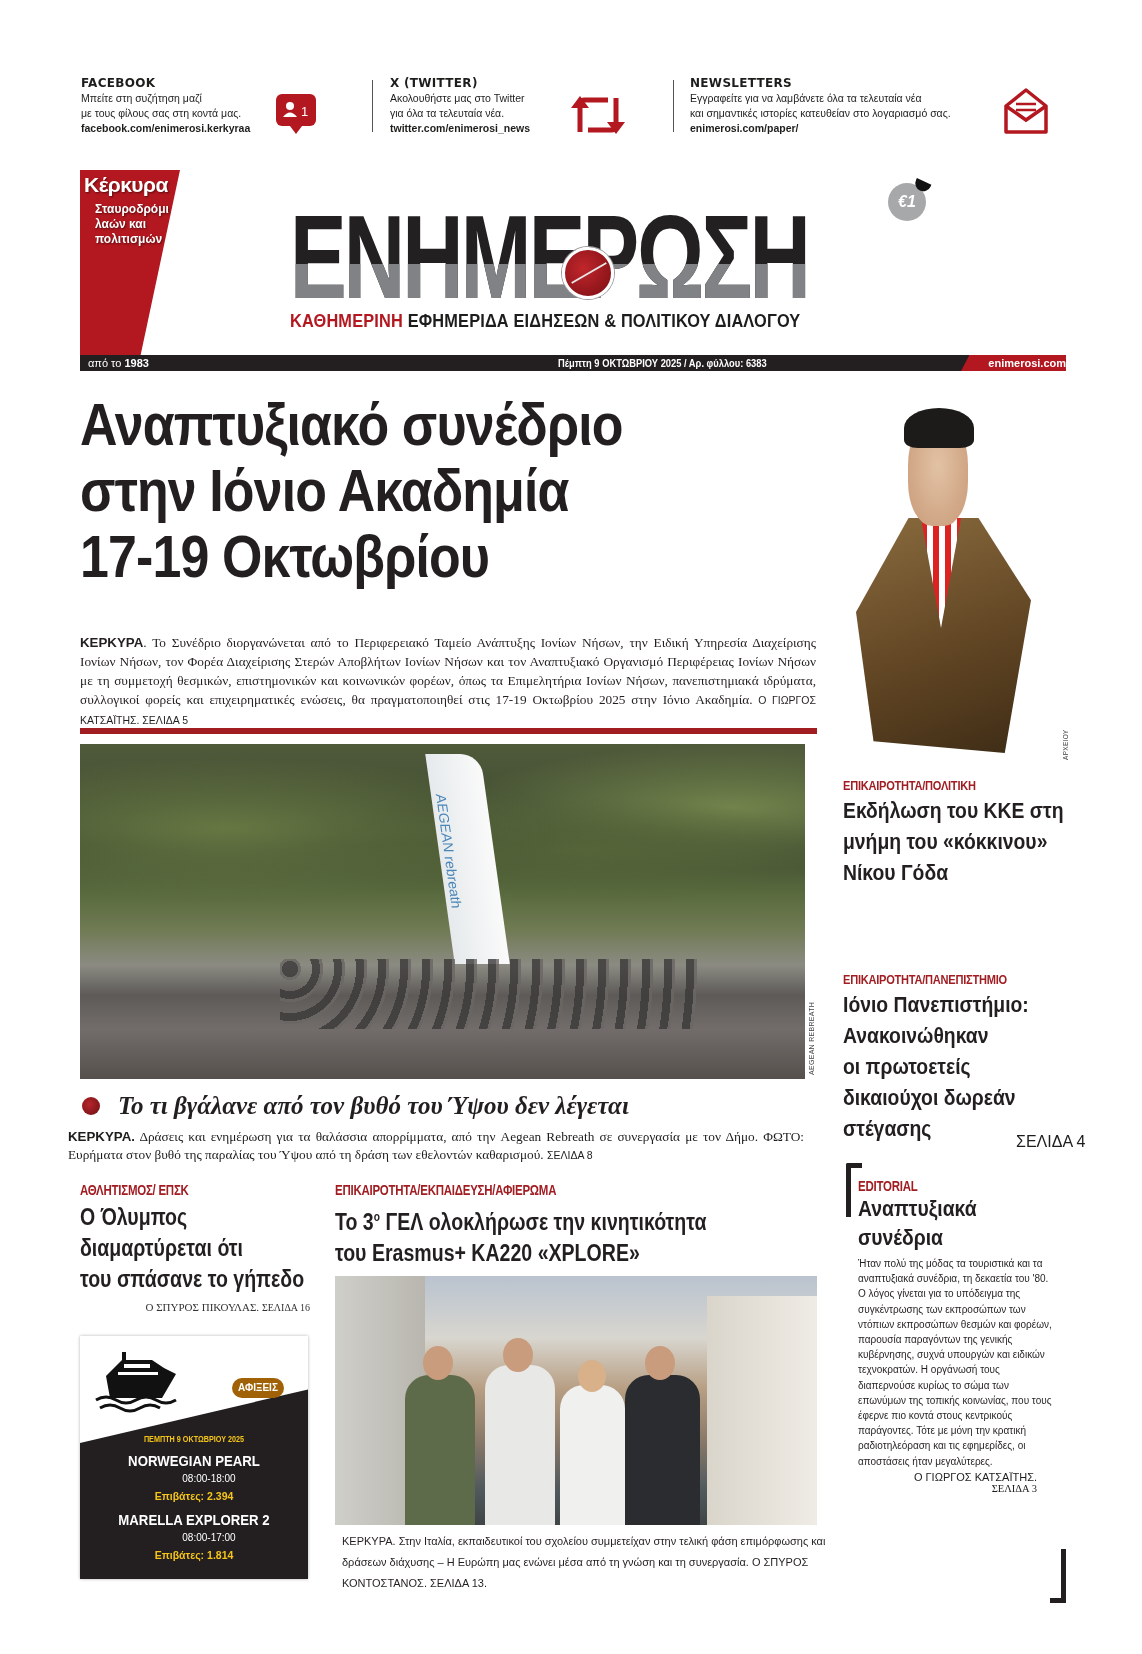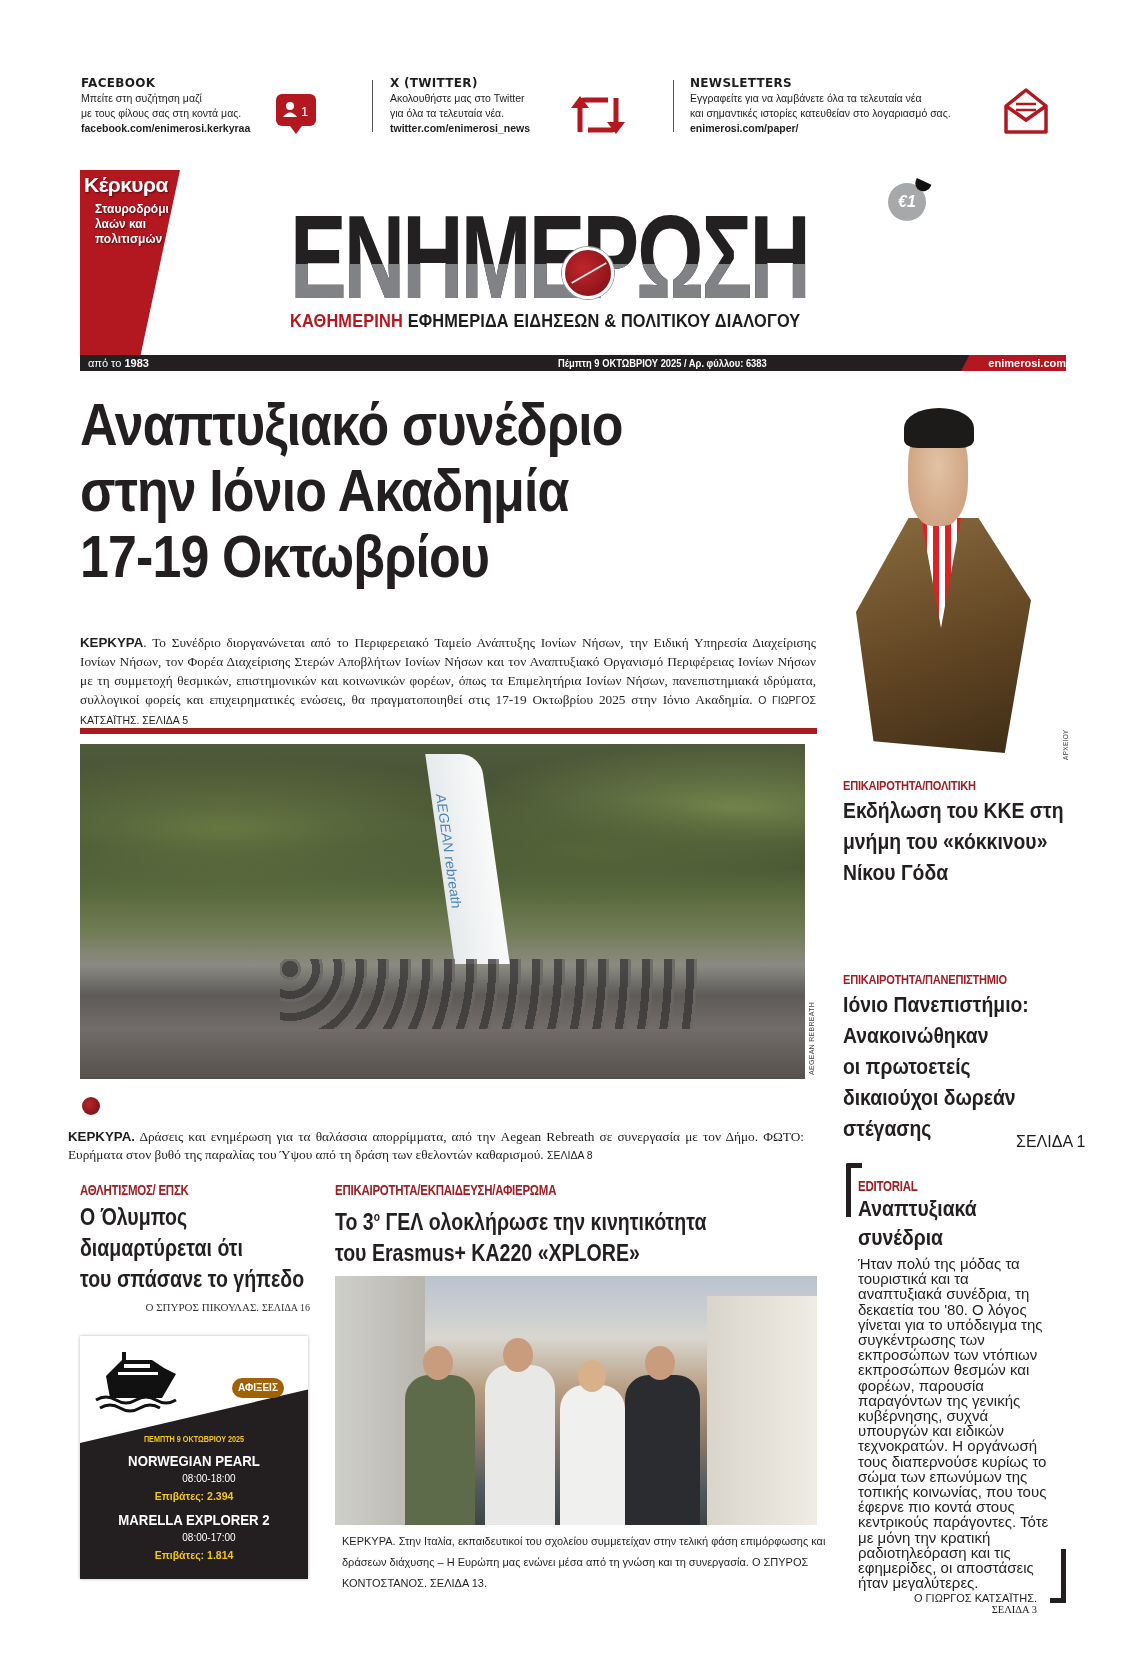--- a/index.html
+++ b/index.html
@@ -96,21 +96,21 @@
   .rcol { position:absolute; left:843px; width:225px; }
   .rcol .kicker { font-size:13.5px; }
   .rcol .title { font-weight:bold; font-size:22px; line-height:31px; color:#231f20; transform: scaleX(0.88); transform-origin:left top; width:256px; margin-top:2px; }
   .rcol .body { font-family:"Liberation Serif", serif; font-size:11.5px; line-height:15px; margin-top:5px; text-align:justify; }
 
   .editorial { position:absolute; left:846px; top:1163px; width:220px; height:440px; }
   .editorial .br-tl { position:absolute; left:0; top:0; width:16px; height:54px; border-left:5px solid #231f20; border-top:5px solid #231f20; border-radius: 2px 0 0 0; }
   .editorial .br-br { position:absolute; right:0; bottom:0; width:16px; height:54px; border-right:5px solid #231f20; border-bottom:5px solid #231f20; }
   .editorial .inner { position:absolute; left:12px; top:15px; width:195px; }
   .editorial .e-title { font-weight:bold; font-size:22px; line-height:29px; color:#231f20; transform: scaleX(0.88); transform-origin:left top; width:230px; }
-  .editorial .e-body { font-size:15px; line-height:15.2px; margin-top:4px; color:#231f20; text-align:left; }
+  .editorial .e-body { font-size:10px; line-height:15.2px; margin-top:4px; color:#231f20; text-align:left; }
   .editorial .e-by { text-align:right; font-size:11px; margin-top:2px; padding-right:16px; }
   .editorial .e-page { text-align:right; font-family:"Liberation Serif", serif; font-size:10.5px; padding-right:16px; }
 </style>
 </head>
 <body>
 
 <div class="social-block" style="left:81px;">
   <div class="title">FACEBOOK</div>
   <div>Μπείτε στη συζήτηση μαζί</div>
   <div>με τους φίλους σας στη κοντά μας.</div>
@@ -201,21 +201,21 @@
 <div class="photo1">
   <div class="bush"></div>
   <div class="flag">
       <span>AEGEAN rebreath</span>
     </div>
   <div class="tires"></div>
 </div>
 <div class="credit-vert" style="left:808px; top:1075px;">AEGEAN REBREATH</div>
 
 <div class="sub-headline">
-  <span class="dot"></span>
+  <span class="dot"></span><span>Το τι βγάλανε από τον βυθό του Ύψου δεν λέγεται</span>
 </div>
 <div class="sub-lead">
   <b style="font-family:'Liberation Sans',sans-serif;">ΚΕΡΚΥΡΑ.</b><span> Δράσεις και ενημέρωση για τα θαλάσσια απορρίμματα, από την Aegean Rebreath σε συνεργασία με τον Δήμο. ΦΩΤΟ: Ευρήματα στον βυθό της παραλίας του Ύψου από τη δράση των εθελοντών καθαρισμού. </span><span class="byline-small">ΣΕΛΙΔΑ 8</span>
 </div>
 
 <div class="olympos">
   <span class="kicker">ΑΘΛΗΤΙΣΜΟΣ/ ΕΠΣΚ</span>
   <div class="story-title title">
     <div>Ο Όλυμπος</div>
     <div>διαμαρτύρεται ότι</div>
@@ -285,21 +285,21 @@
 <div class="rcol" style="top:972px;">
   <span class="kicker">ΕΠΙΚΑΙΡΟΤΗΤΑ/ΠΑΝΕΠΙΣΤΗΜΙΟ</span>
   <div class="title">
     <div>Ιόνιο Πανεπιστήμιο:</div>
     <div>Ανακοινώθηκαν</div>
     <div>οι πρωτοετείς</div>
     <div>δικαιούχοι δωρεάν</div>
     <div>στέγασης</div>
   </div>
 </div>
-<div class="abs rcol page-ref" style="left:1016px; top:1133px; width:auto;">ΣΕΛΙΔΑ 1</div>
+<div class="abs rcol page-ref" style="left:1016px; top:1133px; width:auto;">ΣΕΛΙΔΑ 4</div>
 
 <div class="editorial">
   <div class="br-tl"></div>
   <div class="br-br"></div>
   <div class="inner">
     <span class="kicker">EDITORIAL</span>
     <div class="e-title">
       <div>Αναπτυξιακά</div>
       <div>συνέδρια</div>
     </div>

